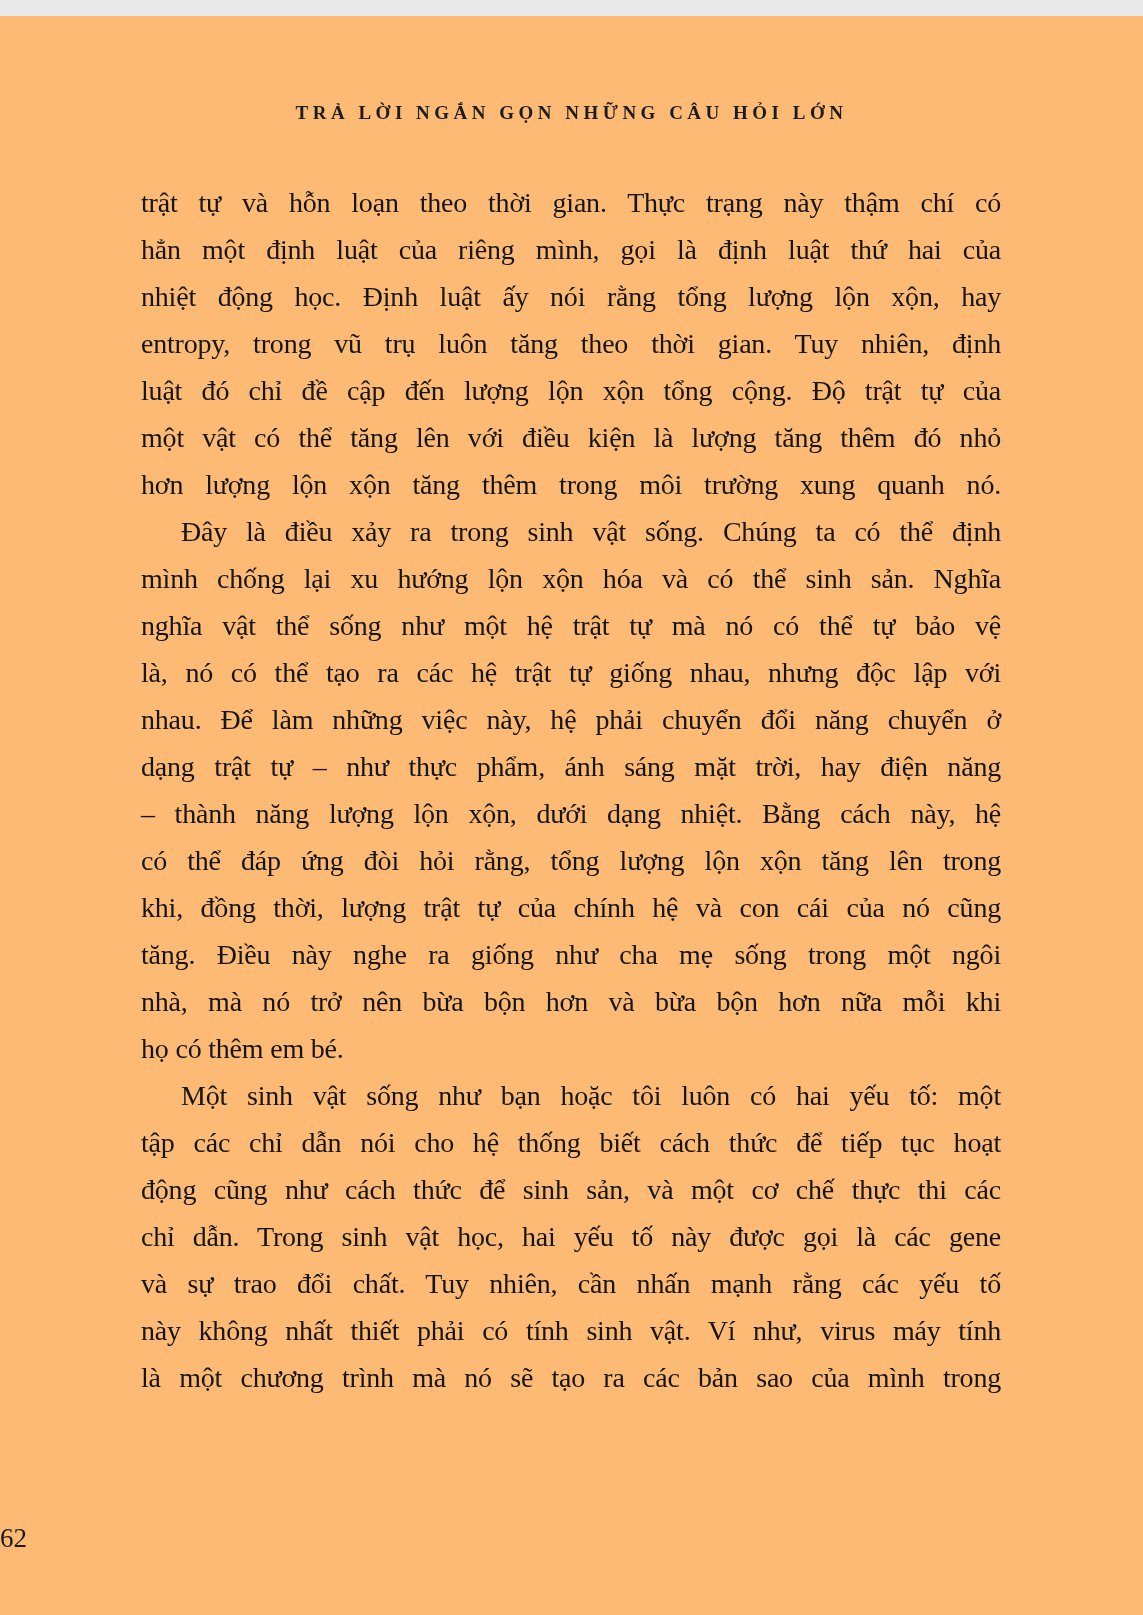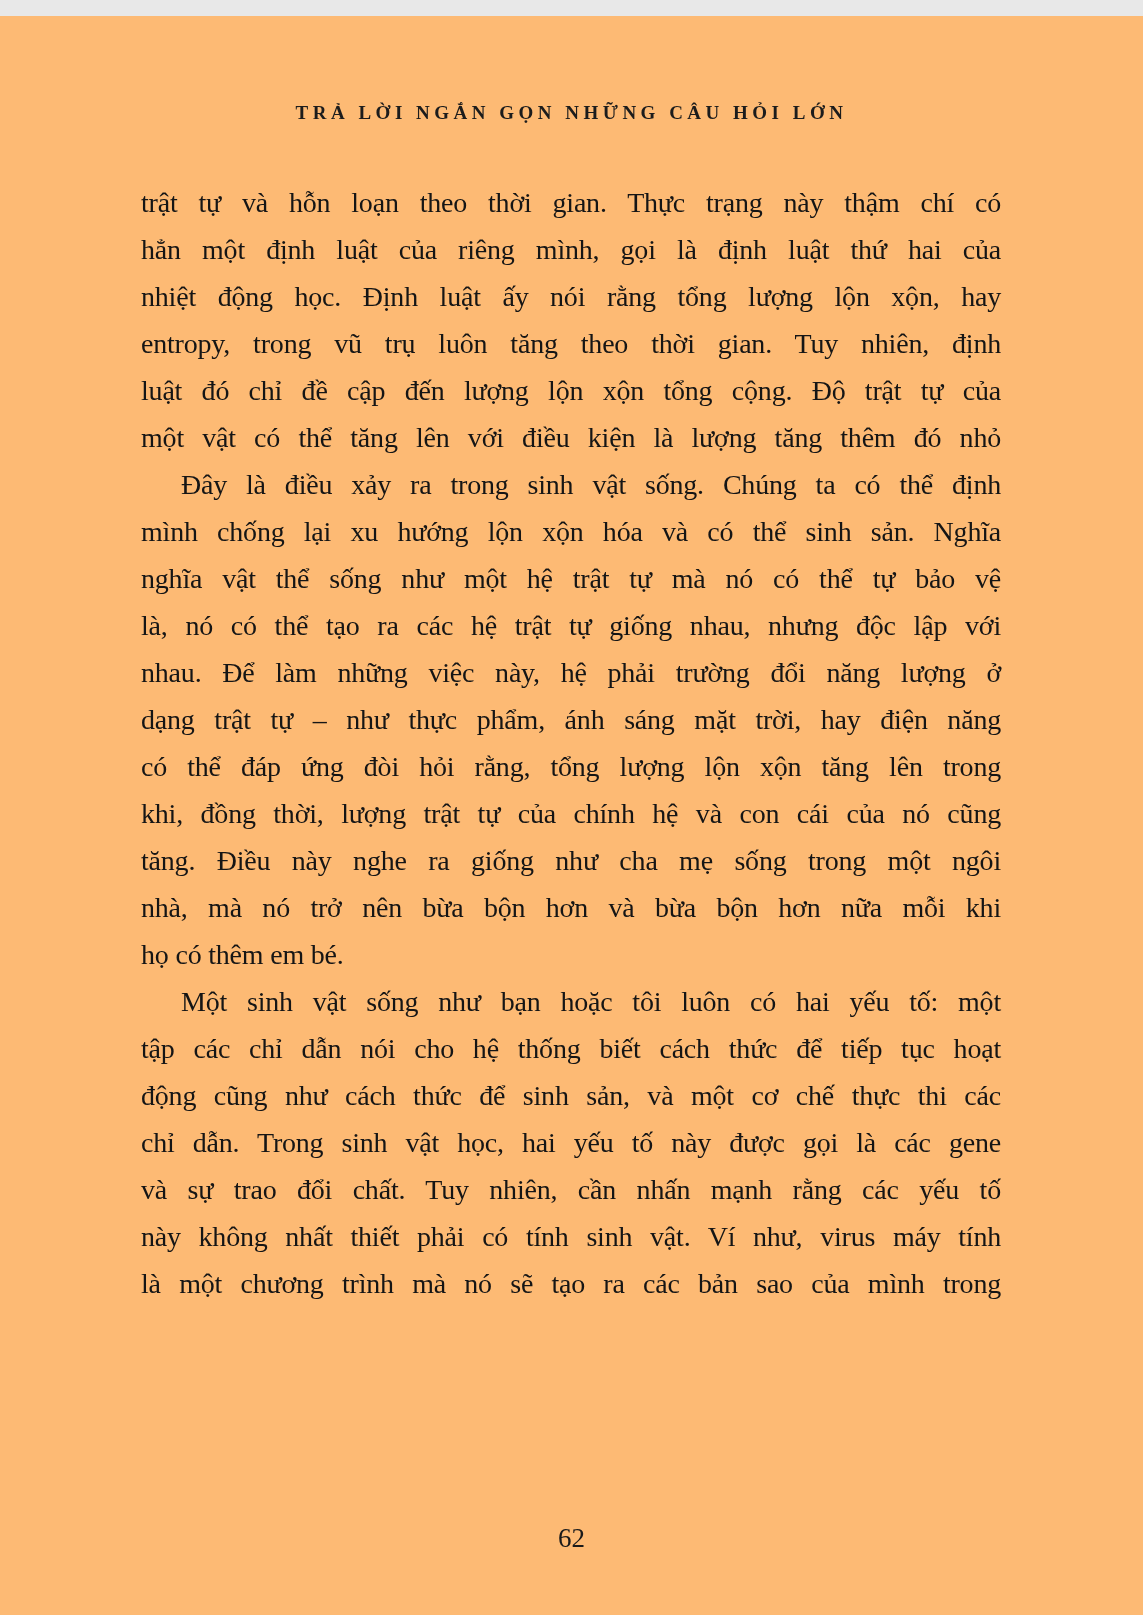--- a/index.html
+++ b/index.html
@@ -49,45 +49,46 @@
   }
   .line.flush {
     text-align: right;
     text-align-last: left;
   }
   .page-number {
     position: absolute;
     top: 1506px;
     left: 0;
     right: 0;
-    text-align: center;
     font-size: 27px;
     line-height: 32px;
     color: #1a1a1a;
   }
 </style>
 </head>
 <body>
 
 <div class="page">
   <header class="running-header">TRẢ LỜI NGẮN GỌN NHỮNG CÂU HỎI LỚN</header>
 
   <main class="body-block">
       <div class="line">trật tự và hỗn loạn theo thời gian. Thực trạng này thậm chí có</div>
       <div class="line">hẳn một định luật của riêng mình, gọi là định luật thứ hai của</div>
       <div class="line">nhiệt động học. Định luật ấy nói rằng tổng lượng lộn xộn, hay</div>
       <div class="line">entropy, trong vũ trụ luôn tăng theo thời gian. Tuy nhiên, định</div>
       <div class="line">luật đó chỉ đề cập đến lượng lộn xộn tổng cộng. Độ trật tự của</div>
       <div class="line">một vật có thể tăng lên với điều kiện là lượng tăng thêm đó nhỏ</div>
+      <div class="line">hơn lượng lộn xộn tăng thêm trong môi trường xung quanh nó.</div>
       <div class="line indent">Đây là điều xảy ra trong sinh vật sống. Chúng ta có thể định</div>
       <div class="line">mình chống lại xu hướng lộn xộn hóa và có thể sinh sản. Nghĩa</div>
       <div class="line">nghĩa vật thể sống như một hệ trật tự mà nó có thể tự bảo vệ</div>
       <div class="line">là, nó có thể tạo ra các hệ trật tự giống nhau, nhưng độc lập với</div>
-      <div class="line">nhau. Để làm những việc này, hệ phải trường đổi năng lượng ở</div>
+      <div class="line">nhau. Để làm những việc này, hệ phải chuyển đổi năng chuyển ở</div>
       <div class="line">dạng trật tự – như thực phẩm, ánh sáng mặt trời, hay điện năng</div>
+      <div class="line">– thành năng lượng lộn xộn, dưới dạng nhiệt. Bằng cách này, hệ</div>
       <div class="line">có thể đáp ứng đòi hỏi rằng, tổng lượng lộn xộn tăng lên trong</div>
       <div class="line">khi, đồng thời, lượng trật tự của chính hệ và con cái của nó cũng</div>
       <div class="line">tăng. Điều này nghe ra giống như cha mẹ sống trong một ngôi</div>
       <div class="line">nhà, mà nó trở nên bừa bộn hơn và bừa bộn hơn nữa mỗi khi</div>
       <div class="line flush">họ có thêm em bé.</div>
       <div class="line indent">Một sinh vật sống như bạn hoặc tôi luôn có hai yếu tố: một</div>
       <div class="line">tập các chỉ dẫn nói cho hệ thống biết cách thức để tiếp tục hoạt</div>
       <div class="line">động cũng như cách thức để sinh sản, và một cơ chế thực thi các</div>
       <div class="line">chỉ dẫn. Trong sinh vật học, hai yếu tố này được gọi là các gene</div>
       <div class="line">và sự trao đổi chất. Tuy nhiên, cần nhấn mạnh rằng các yếu tố</div>

